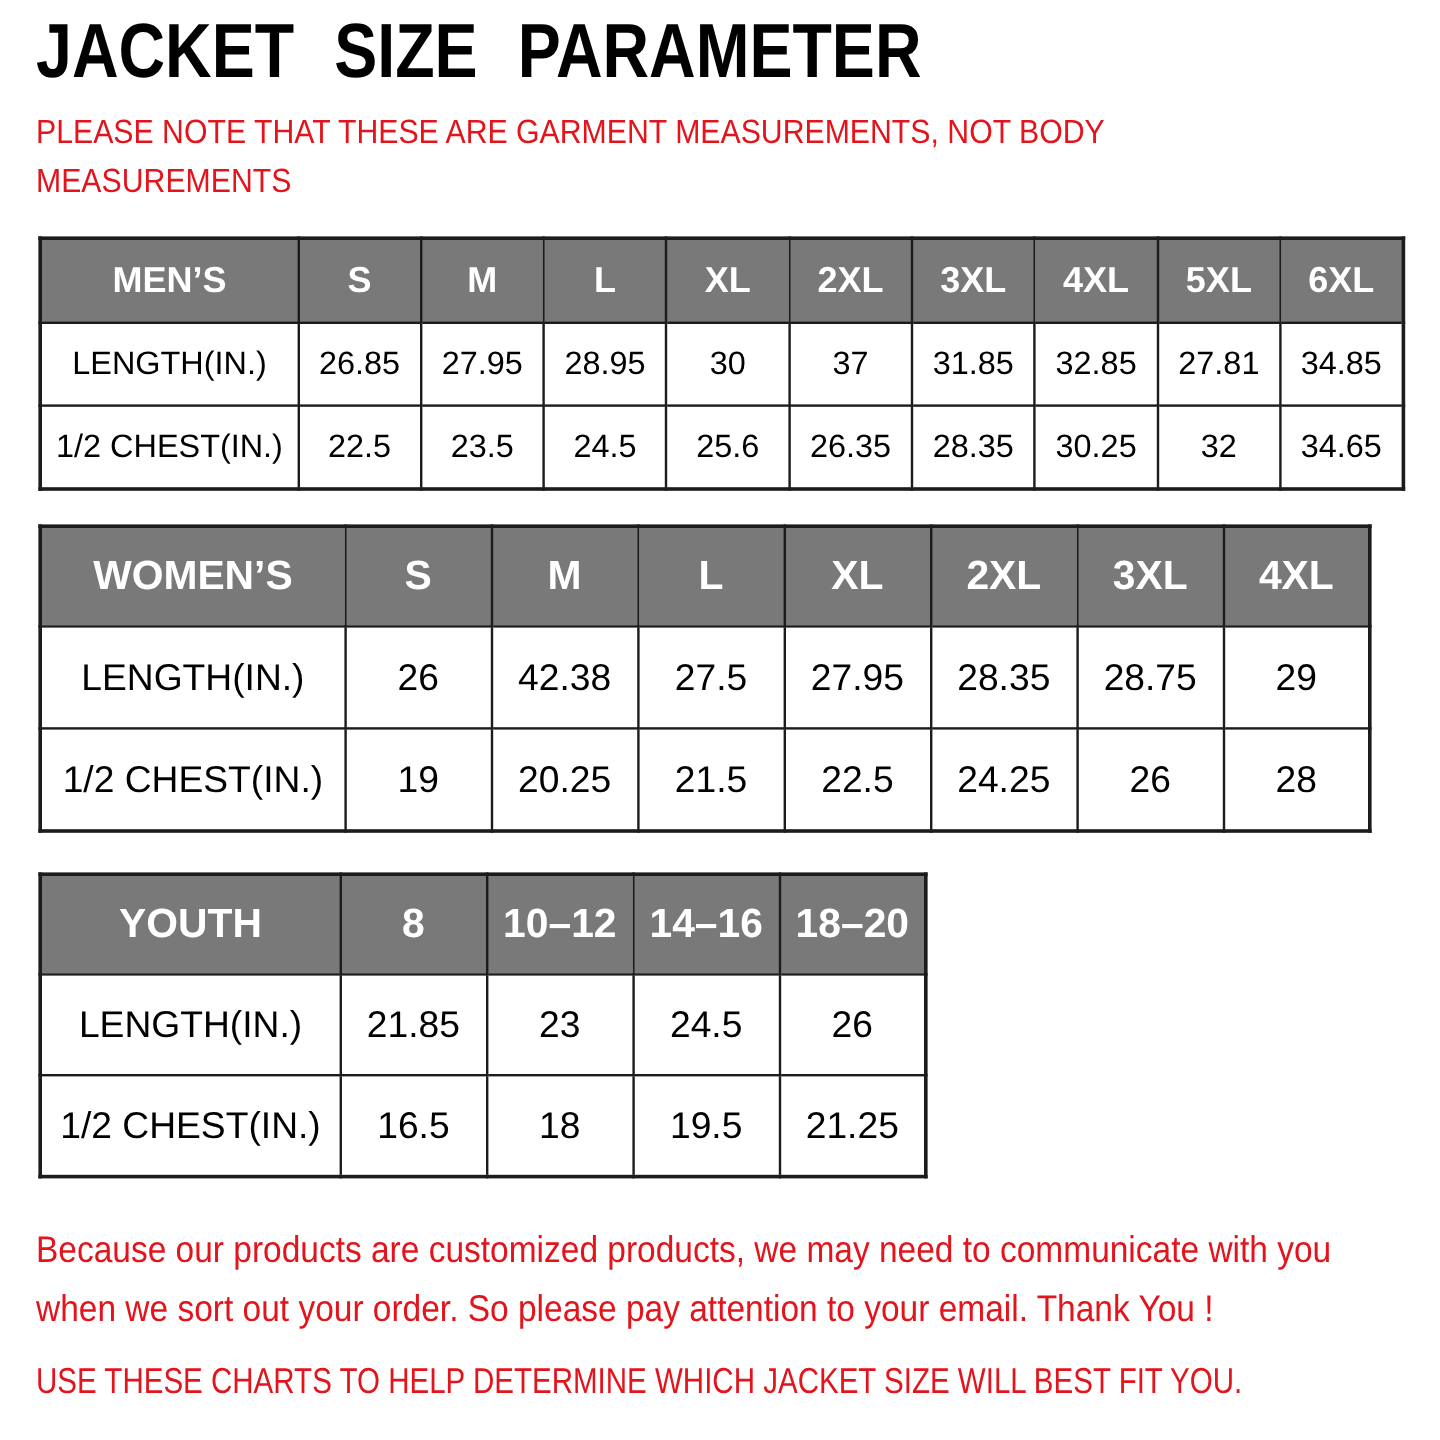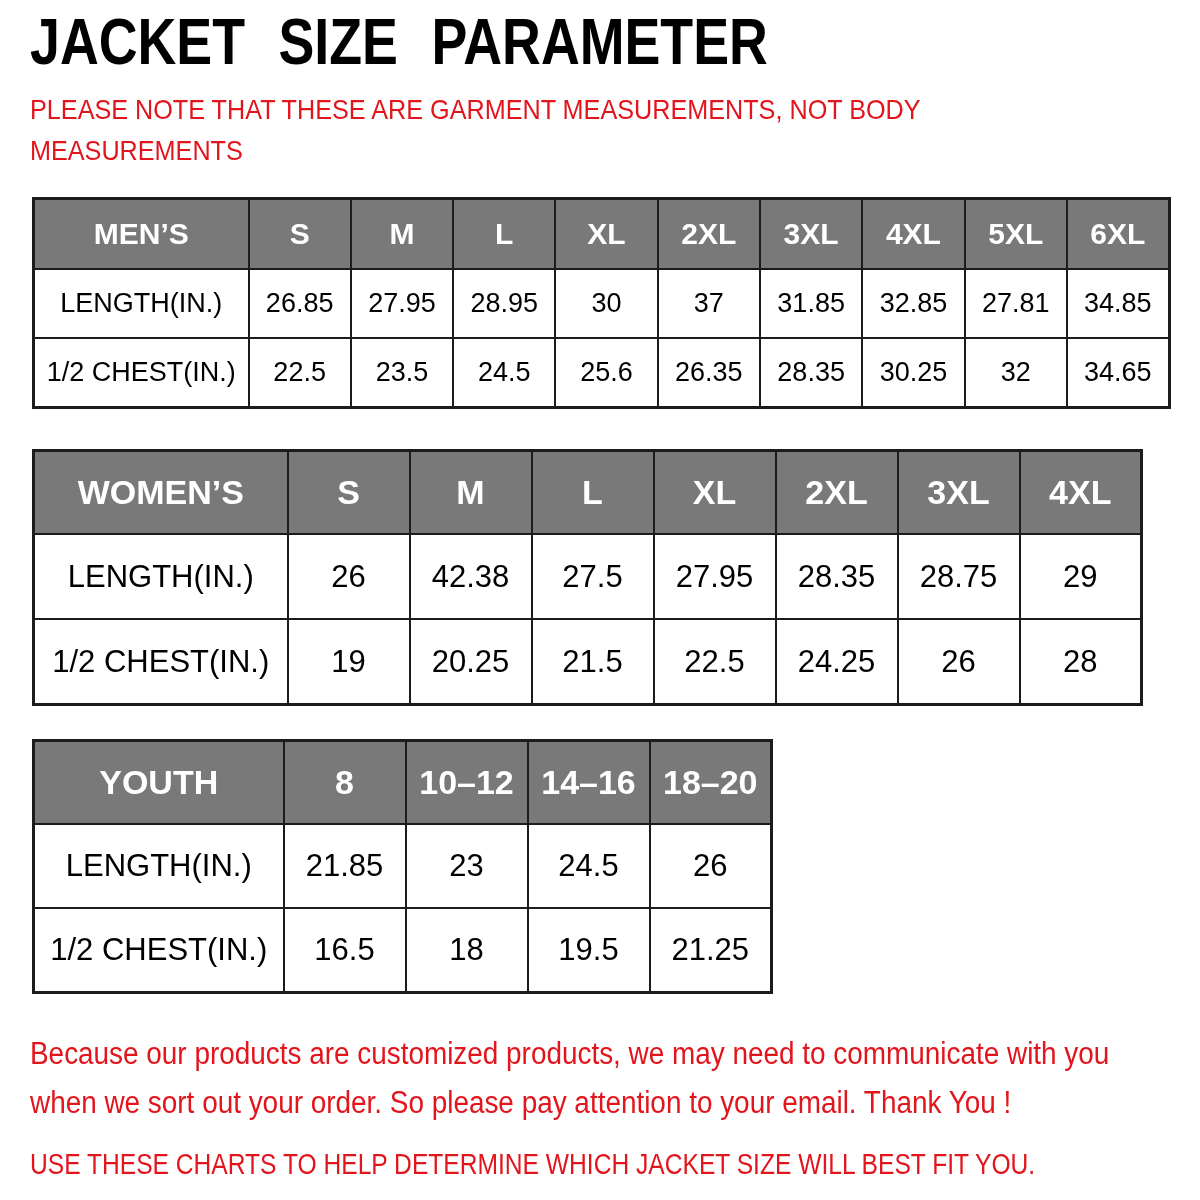--- a/index.html
+++ b/index.html
@@ -39,25 +39,25 @@
   table.size-table th, table.size-table td {
     border:2px solid #1c1c1c;
     text-align:center; vertical-align:middle;
     padding:0; overflow:hidden;
   }
   table.size-table th {
     background:var(--gray); color:#ffffff; font-weight:700;
   }
   table.size-table td { color:#000; font-weight:400; }
 
-  .t-men { width:1136px; margin-bottom:40px; }
+  .t-men { width:1136px; }
   .t-men th { height:68px; font-size:30px; }
   .t-men td { height:67px; font-size:27px; }
 
-  .t-women { width:1108px; margin-bottom:33px; }
+  .t-women { width:1108px; margin-bottom:33px;margin-top:28px; }
   .t-women th { height:81px; font-size:34px; }
   .t-women td { height:83px; font-size:31px; }
 
   .t-youth { width:738px; margin-bottom:36px; }
   .t-youth th { height:81px; font-size:34px; }
   .t-youth td { height:82px; font-size:31px; }
 
   
   .footer-para {
     color:var(--red); font-size:31px; line-height:1.58;

